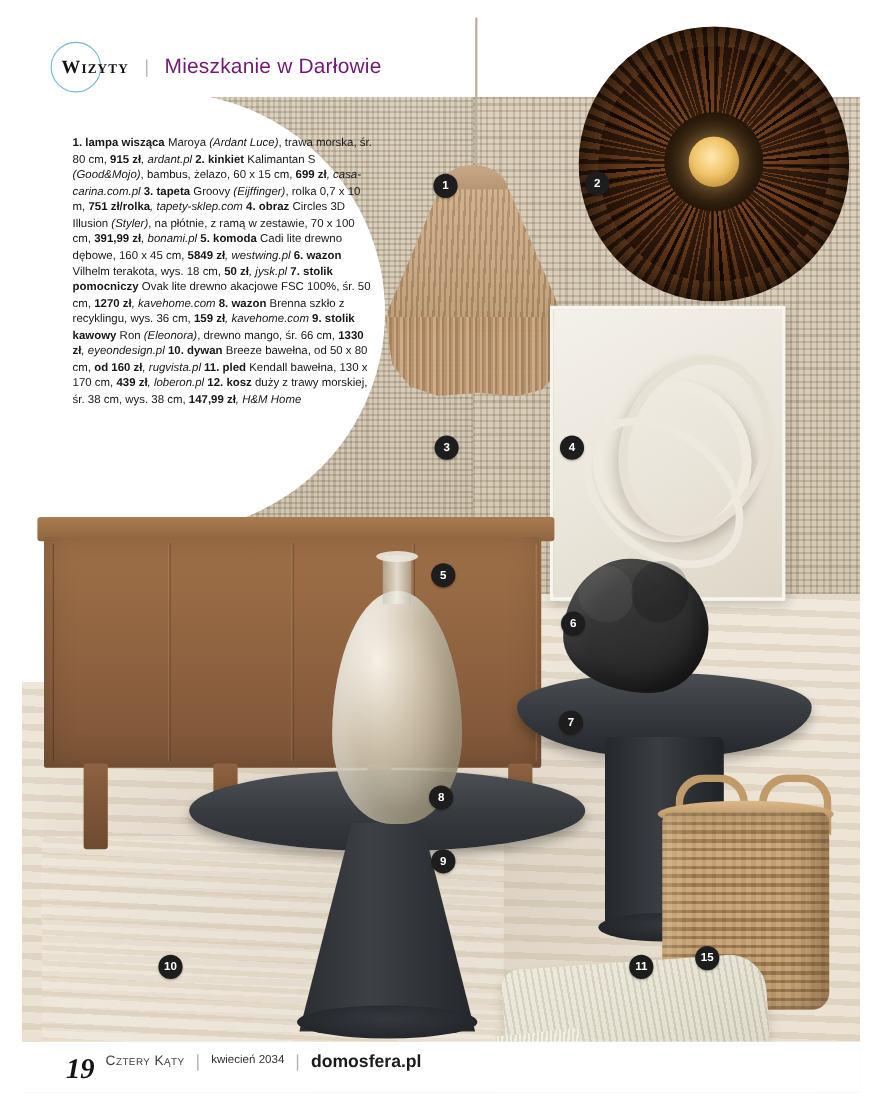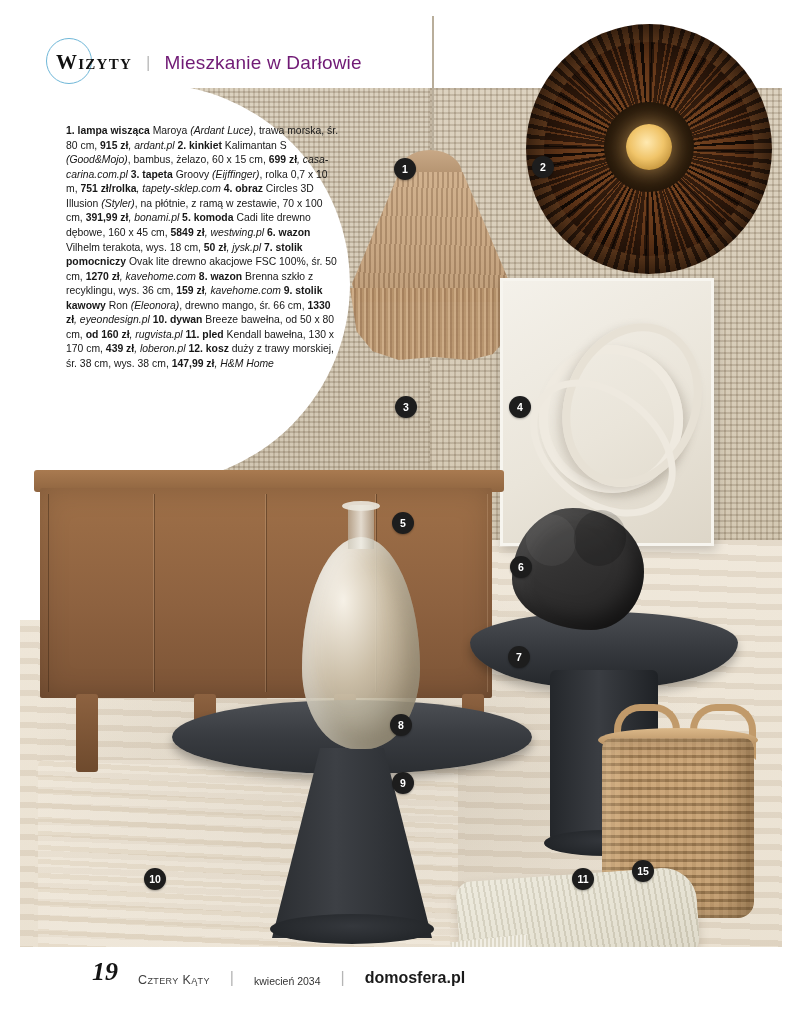--- a/index.html
+++ b/index.html
@@ -116,21 +116,21 @@
     width: 44px;
     height: 44px;
     border: 1.4px solid #6fb7d8;
     border-radius: 50%;
     z-index: 39;
   }
   .kicker {
     font-family: "Liberation Serif", serif;
     font-variant: small-caps;
     letter-spacing: .06em;
-    font-size: 21px;
+    font-size: 17px;
     font-weight: 700;
     color: #111;
   }
   .kicker-sep {
     color: #bbb;
     font-size: 17px;
     font-weight: 300;
     margin: 0 2px;
   }
   .header-title {
@@ -448,24 +448,23 @@
   }
 
   
 
   
   .footer {
     position: absolute;
     left: 60px;
     bottom: 22px;
     display: flex;
-    align-items: flex-end;
-    gap: 20px;
+    align-items: flex-start;
+    gap: 10px;
     z-index: 70;
-    margin-left: 32px;
   }
   .pageno {
     font-family: "Liberation Serif", serif;
     font-style: italic;
     font-size: 26px;
     font-weight: 700;
     color: #141414;
   }
   .mag {
     font-family: Liberation Sans, sans-serif;

